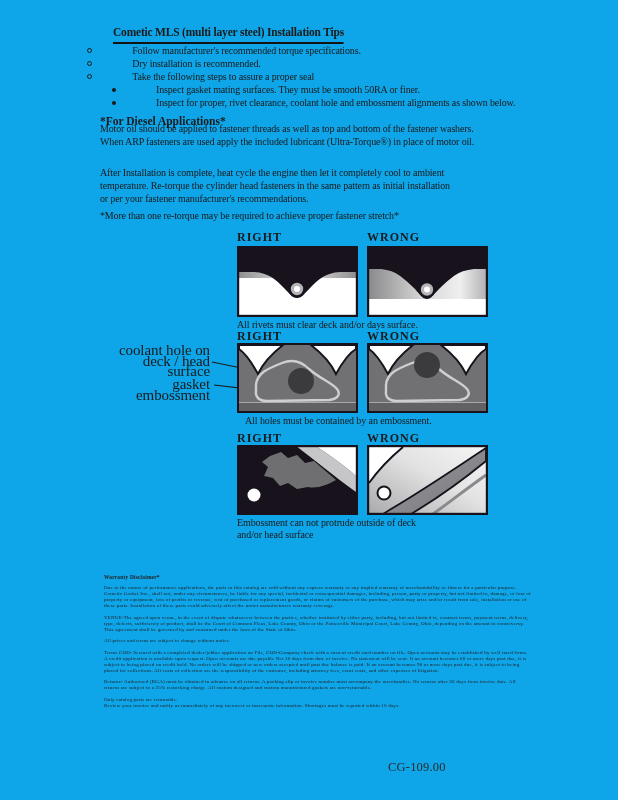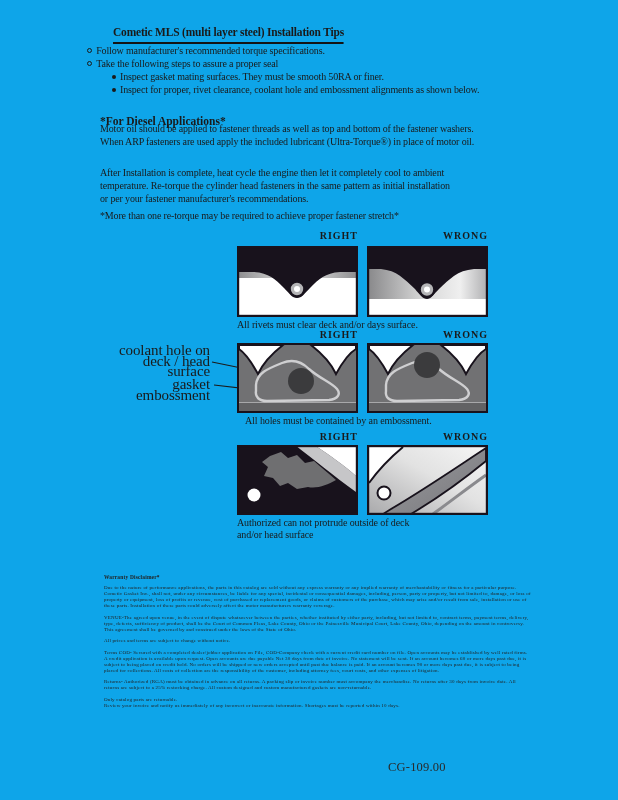--- a/index.html
+++ b/index.html
@@ -4,33 +4,33 @@
 <style>
   html,body{margin:0;padding:0;background:#fff;}
   .page{position:relative;width:618px;height:800px;background:#0ea5e9;
         font-family:Liberation Serif, serif;color:#1a1a1a;overflow:hidden;}
 
   .title{position:absolute;left:113px;top:24px;font-size:13px;font-weight:bold;
          letter-spacing:-0.2px;border-bottom:2px solid #141414;padding-bottom:2px;
          transform:scaleX(0.88);transform-origin:left top;white-space:nowrap;}
 
   .bullets{position:absolute;left:87px;top:44px;font-size:10px;line-height:13px;letter-spacing:-0.15px;}
-  .b-row{display:flex;align-items:baseline;}
+  .b-row{display:flex;align-items:baseline;gap:36px;}
   .b-row.sub{margin-left:25px;}
   .b-dot{width:4px;height:4px;border-radius:50%;margin-right:4px;flex:0 0 auto;
          position:relative;top:-1px;}
   .b-dot.hollow{border:1px solid #1a1a1a;width:3.2px;height:3.2px;}
   .b-dot.solid{background:#1a1a1a;}
 
   .h-diesel{position:absolute;left:100px;top:115px;font-size:11.5px;font-weight:bold;}
   .para{position:absolute;left:100px;font-size:10px;line-height:13px;letter-spacing:-0.15px;
         white-space:pre-line;}
   #p1{top:122px;} #p2{top:166px;} #p3{top:209px;}
 
-  .rw-label{position:absolute;width:121px;text-align:right;font-size:10px;font-weight:bold;
+  .rw-label{position:absolute;width:121px;text-align:left;font-size:12px;font-weight:bold;
             letter-spacing:1px;}
   .colL{left:237px;} .colR{left:367px;}
   .panel{position:absolute;width:121px;display:block;}
   .caption{position:absolute;font-size:10px;line-height:12px;letter-spacing:-0.1px;white-space:pre-line;}
 
   .ann{position:absolute;text-align:right;font-size:15px;line-height:10.5px;
        letter-spacing:-0.1px;white-space:pre-line;}
   #ann-coolant{left:100px;top:345px;width:110px;}
   #ann-emboss{left:96px;top:379px;width:114px;}
   #leaders{position:absolute;left:108px;top:338px;}
@@ -47,20 +47,24 @@
 <body>
 
 <div class="page">
 
   <div class="title">Cometic MLS (multi layer steel) Installation Tips</div>
 
   <div class="bullets">
     <div class="b-row">
       <span class="b-dot hollow"></span>
       <span>Follow manufacturer's recommended torque specifications.</span>
+    </div>
+    <div class="b-row">
+      <span class="b-dot hollow"></span>
+      <span>Dry installation is recommended.</span>
     </div>
     <div class="b-row">
       <span class="b-dot hollow"></span>
       <span>Take the following steps to assure a proper seal</span>
     </div>
     <div class="b-row sub">
       <span class="b-dot solid"></span>
       <span>Inspect gasket mating surfaces. They must be smooth 50RA or finer.</span>
     </div>
     <div class="b-row sub">
@@ -182,21 +186,21 @@
     </defs>
     <rect width="121" height="70" fill="url(#g3bg)"></rect>
     <path d="M2,2 H36 C24,12 12,24 2,38 Z" fill="#fff"></path>
     <path d="M36,2 C24,12 12,24 2,38" stroke="#18121c" stroke-width="2" fill="none"></path>
     <path d="M119,30 C102,42 84,56 66,69" stroke="#8a8a8e" stroke-width="3" fill="none"></path>
     <path d="M119,3 C90,22 58,44 24,64 L16,69 H44 C76,50 102,30 119,16 Z" fill="url(#g3band)" stroke="#18121c" stroke-width="1.8"></path>
     <circle cx="17" cy="48" r="6.5" fill="#fff" stroke="#18121c" stroke-width="2"></circle>
     <rect x="1.1" y="1.1" width="118.8" height="67.8" fill="none" stroke="#18121c" stroke-width="2.2"></rect>
   </svg>
 
-  <div class="caption" style="left:237px;top:517px">Authorized can not protrude outside of deck
+  <div class="caption" style="left:237px;top:517px">Embossment can not protrude outside of deck
 and/or head surface</div>
 
   <div class="disc">
     <h4>Warranty Disclaimer*</h4>
     <p>Due to the nature of performance applications, the parts in this catalog are sold without any express warranty or any implied warranty of merchantability or fitness for a particular purpose.  Cometic Gasket Inc., shall not, under any circumstances, be liable for any special, incidental or consequential damages, including, person, party or property, but not limited to, damage, or loss of property or equipment, loss of profits or revenue, cost of purchased or replacement goods, or claims of customers of the purchase, which may arise and/or result from sale, installation or use of these parts.  Installation of these parts could adversely affect the motor manufacturers warranty coverage.</p>
     <p>VENUE-The agreed upon venue, in the event of dispute whatsoever between the parties, whether instituted by either party, including, but not limited to, contract terms, payment terms, delivery, type, defects, sufficiency of product, shall be the Court of Common Pleas, Lake County, Ohio or the Painesville Municipal Court, Lake County, Ohio, depending on the amount in controversy.
 This agreement shall be governed by and construed under the laws of the State of Ohio.</p>
     <p>All prices and terms are subject to change without notice.</p>
     <p>Terms COD- Secured with a completed dealer/jobber application on File, COD-Company check with a current credit card number on file.  Open accounts may be established by well rated firms.  A credit application is available upon request.  Open accounts are due payable Net 30 days from date of invoice.  No statement will be sent.  If an account becomes 60 or more days past due, it is subject to being placed on credit hold.  No orders will be shipped or new orders accepted until past due balance is paid.  If an account becomes 90 or more days past due, it is subject to being placed for collections.  All costs of collection are the responsibility of the customer, including attorney fees, court costs, and other expenses of litigation.</p>
     <p>Returns- Authorized (RGA) must be obtained in advance on all returns.  A packing slip or invoice number must accompany the merchandise.  No returns after 30 days from invoice date.  All returns are subject to a 25% restocking charge.  All custom designed and custom manufactured gaskets are non-returnable.</p>

